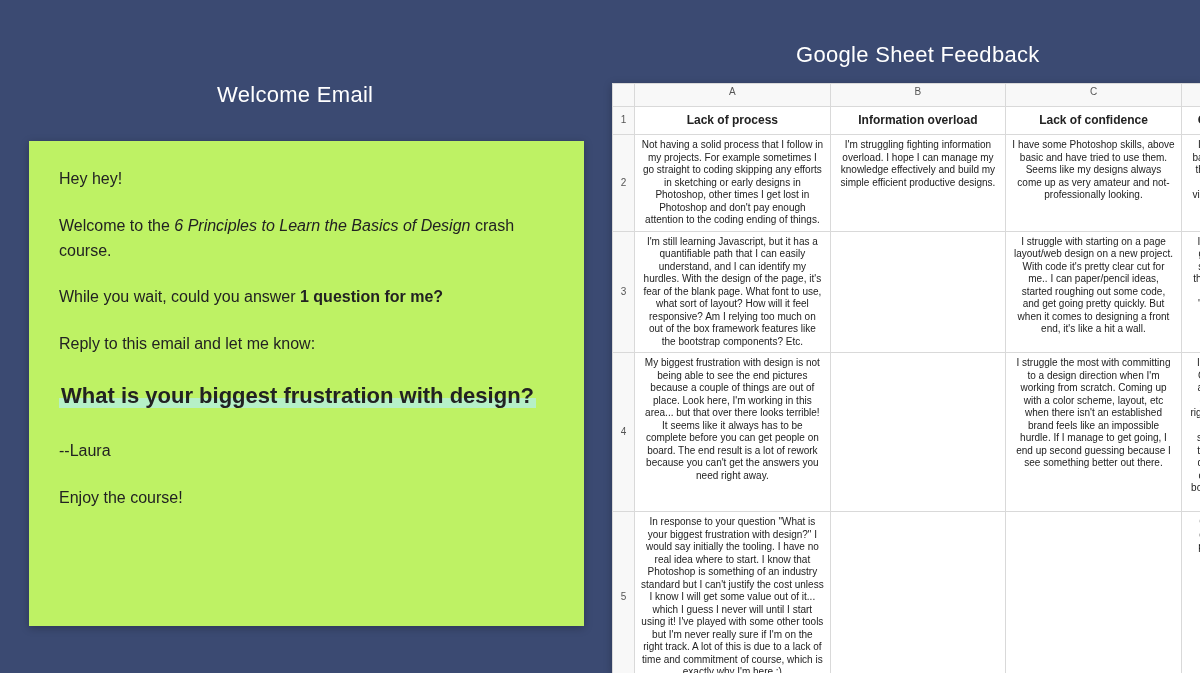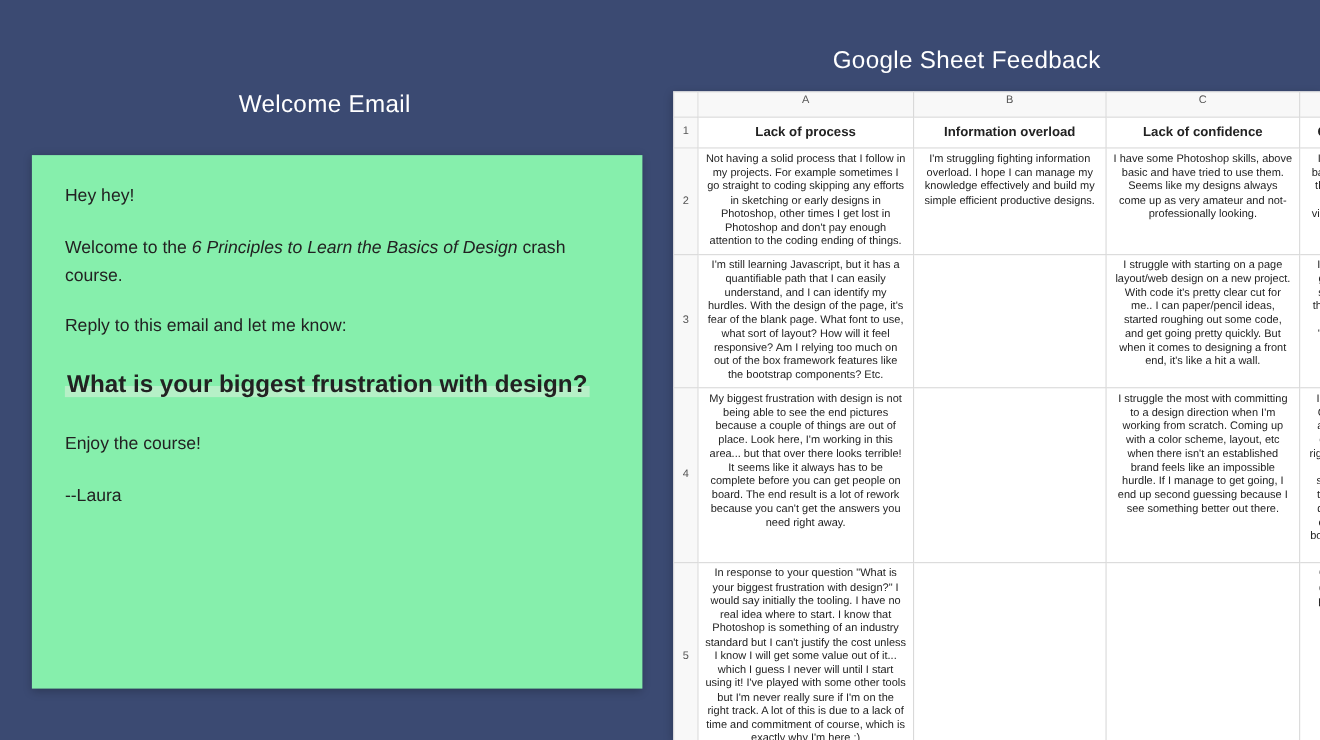--- a/index.html
+++ b/index.html
@@ -11,28 +11,28 @@
     position:relative;
   }
   .label{
     position:absolute;
     color:#fff;
     font-size:22px;
     font-weight:500;
     letter-spacing:0.3px;
   }
   .label-email{left:217px;top:82px}
-  .label-sheet{left:757px;top:42px}
+  .label-sheet{left:796px;top:42px}
 
   
   .email-card{
     position:absolute;
     left:29px;top:141px;
     width:555px;height:485px;
-    background:#86efac;
+    background:#bef264;
     padding:26px 30px 0 30px;
     box-sizing:border-box;
     color:#222;
     box-shadow:0 2px 8px rgba(0,0,0,.25);
   }
   .email-card p{
     margin:0 0 22px 0;
     font-size:16px;
     line-height:1.55;
   }
@@ -103,24 +103,27 @@
 <body>
 
 <div class="label label-email">Welcome Email</div>
 <div class="label label-sheet">Google Sheet Feedback</div>
 
 <div class="email-card">
   <p>Hey hey!</p>
   <p>
     <span>Welcome to the </span><em>6 Principles to Learn the Basics of Design</em><span> crash course.</span>
   </p>
+  <p>
+    <span>While you wait, could you answer </span><strong>1 question for me?</strong>
+  </p>
   <p>Reply to this email and let me know:</p>
   <p class="qwrap"><span class="q">What is your biggest frustration with design?</span></p>
+  <p>--Laura</p>
   <p>Enjoy the course!</p>
-  <p>--Laura</p>
 </div>
 
 <div class="sheet-card">
   <table class="sheet">
     <colgroup>
       <col class="c-rowh">
         <col class="c-a">
         <col class="c-b">
         <col class="c-c">
         <col class="c-d">

